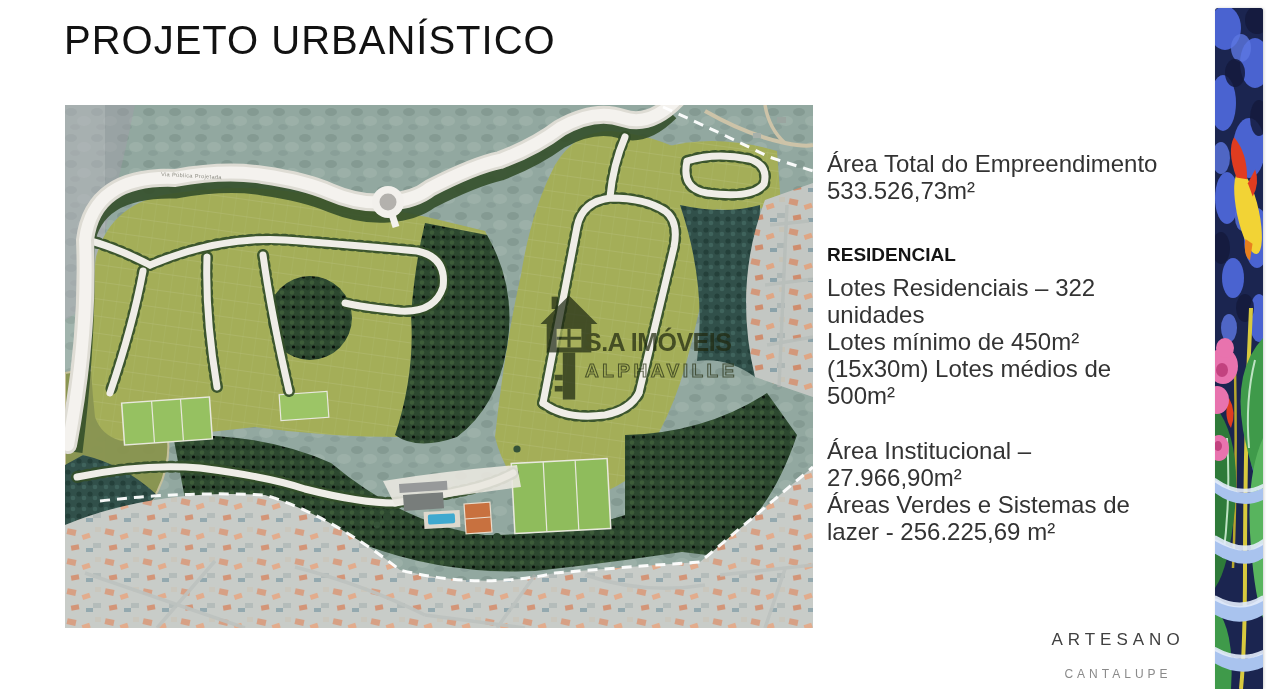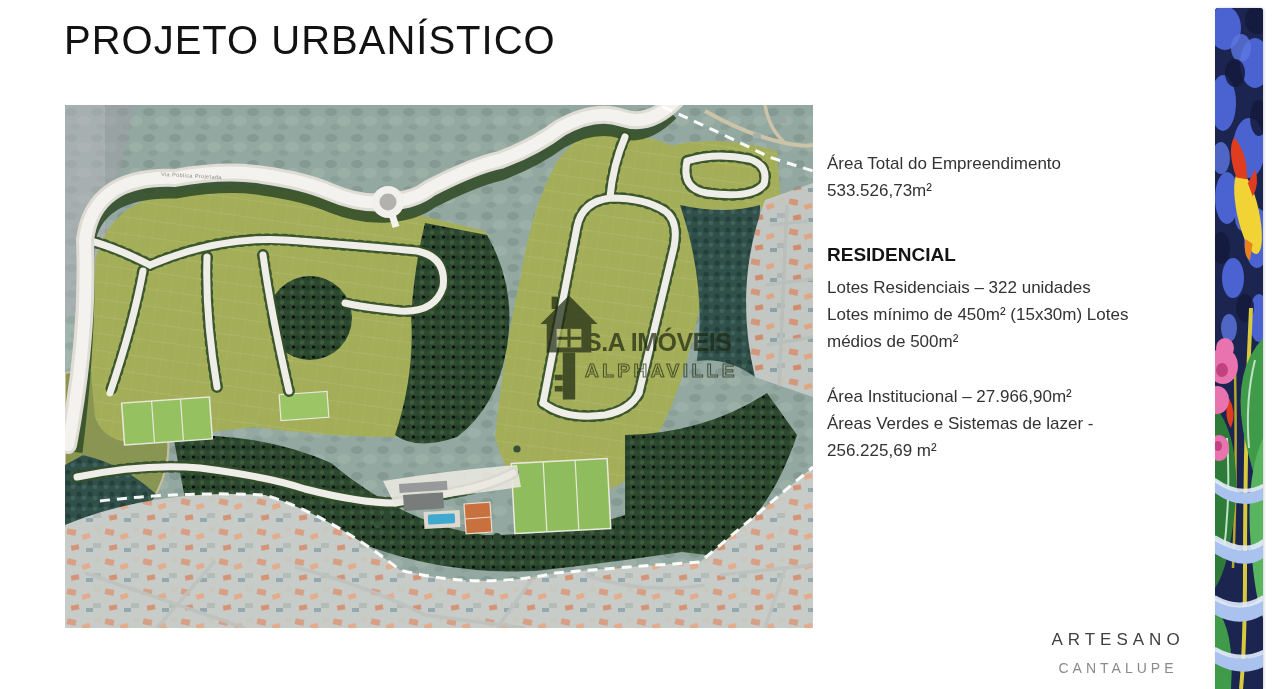--- a/index.html
+++ b/index.html
@@ -4,28 +4,28 @@
 <style>
   html,body{margin:0;padding:0;background:#ffffff;}
   body{width:1280px;height:689px;position:relative;overflow:hidden;
        font-family:"Liberation Sans",sans-serif;color:#2e2e2e;}
   .abs{position:absolute;}
   #title{left:64px;top:18px;font-size:40px;font-weight:400;letter-spacing:1px;color:#121212;}
   #map-wrap{left:65px;top:105px;width:748px;height:523px;}
   #panel{left:827px;top:103px;width:332px;}
   #panel .hd{font-size:22px;font-weight:bold;color:#141414;letter-spacing:-0.3px;}
   #panel .sub-hd{font-size:19px;font-weight:bold;color:#141414;}
-  #panel .body-txt{font-size:17px;line-height:27px;color:#333333;}
+  #panel .body-txt{font-size:24px;line-height:27px;color:#333333;}
   #p-total{margin-top:47px;}
   #p-resid-hd{margin-top:40px;}
   #p-resid{margin-top:8px;}
   #p-outras{margin-top:28px;}
   #brand{left:1040px;top:630px;width:156px;text-align:center;}
   #brand .name{font-size:17px;letter-spacing:5px;color:#404040;font-weight:500;}
-  #brand .tag{font-size:14px;letter-spacing:4px;color:#8a8a8a;margin-top:10px;}
+  #brand .tag{font-size:12px;letter-spacing:4px;color:#8a8a8a;margin-top:17px;}
   #strip{left:1215px;top:8px;width:48px;height:681px;border-radius:3px 3px 0 0;overflow:hidden;
          box-shadow:1px 0 3px rgba(0,0,0,.18);}
 </style>
 </head>
 <body>
 
 <div id="title" class="abs">PROJETO URBANÍSTICO</div>
 
 <div id="map-wrap" class="abs">
 <svg width="748" height="523" viewBox="0 0 748 523">

